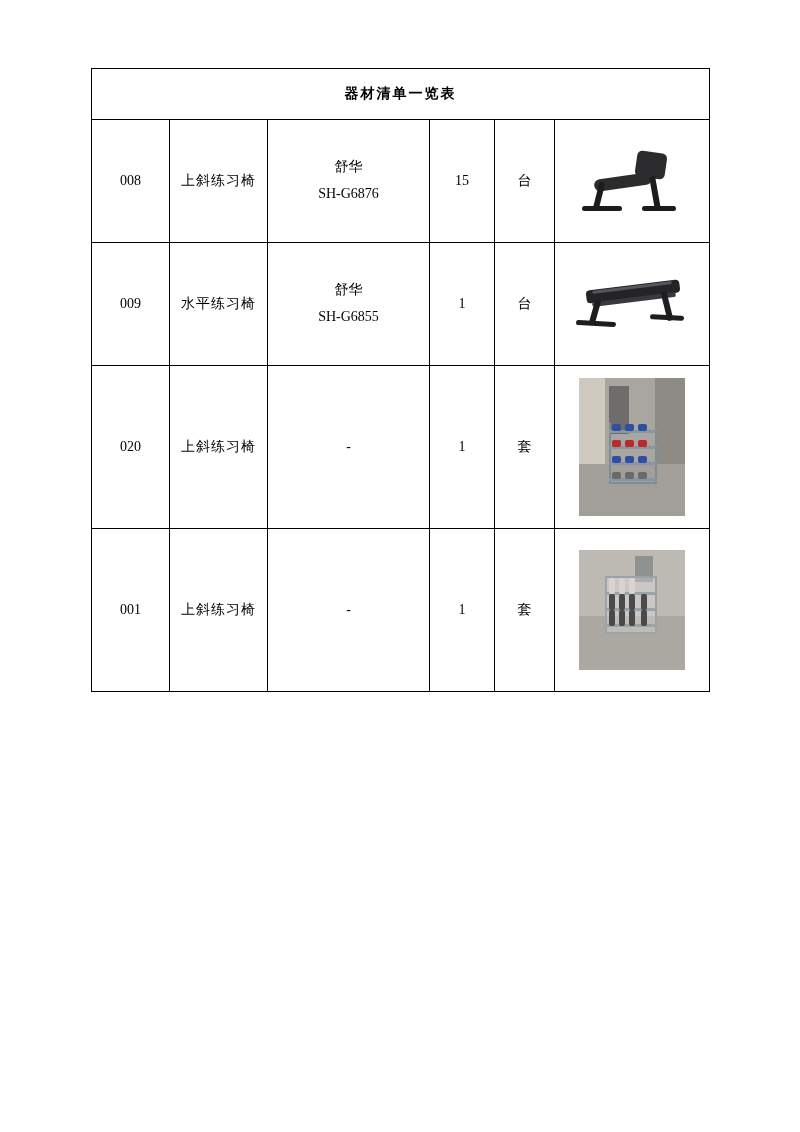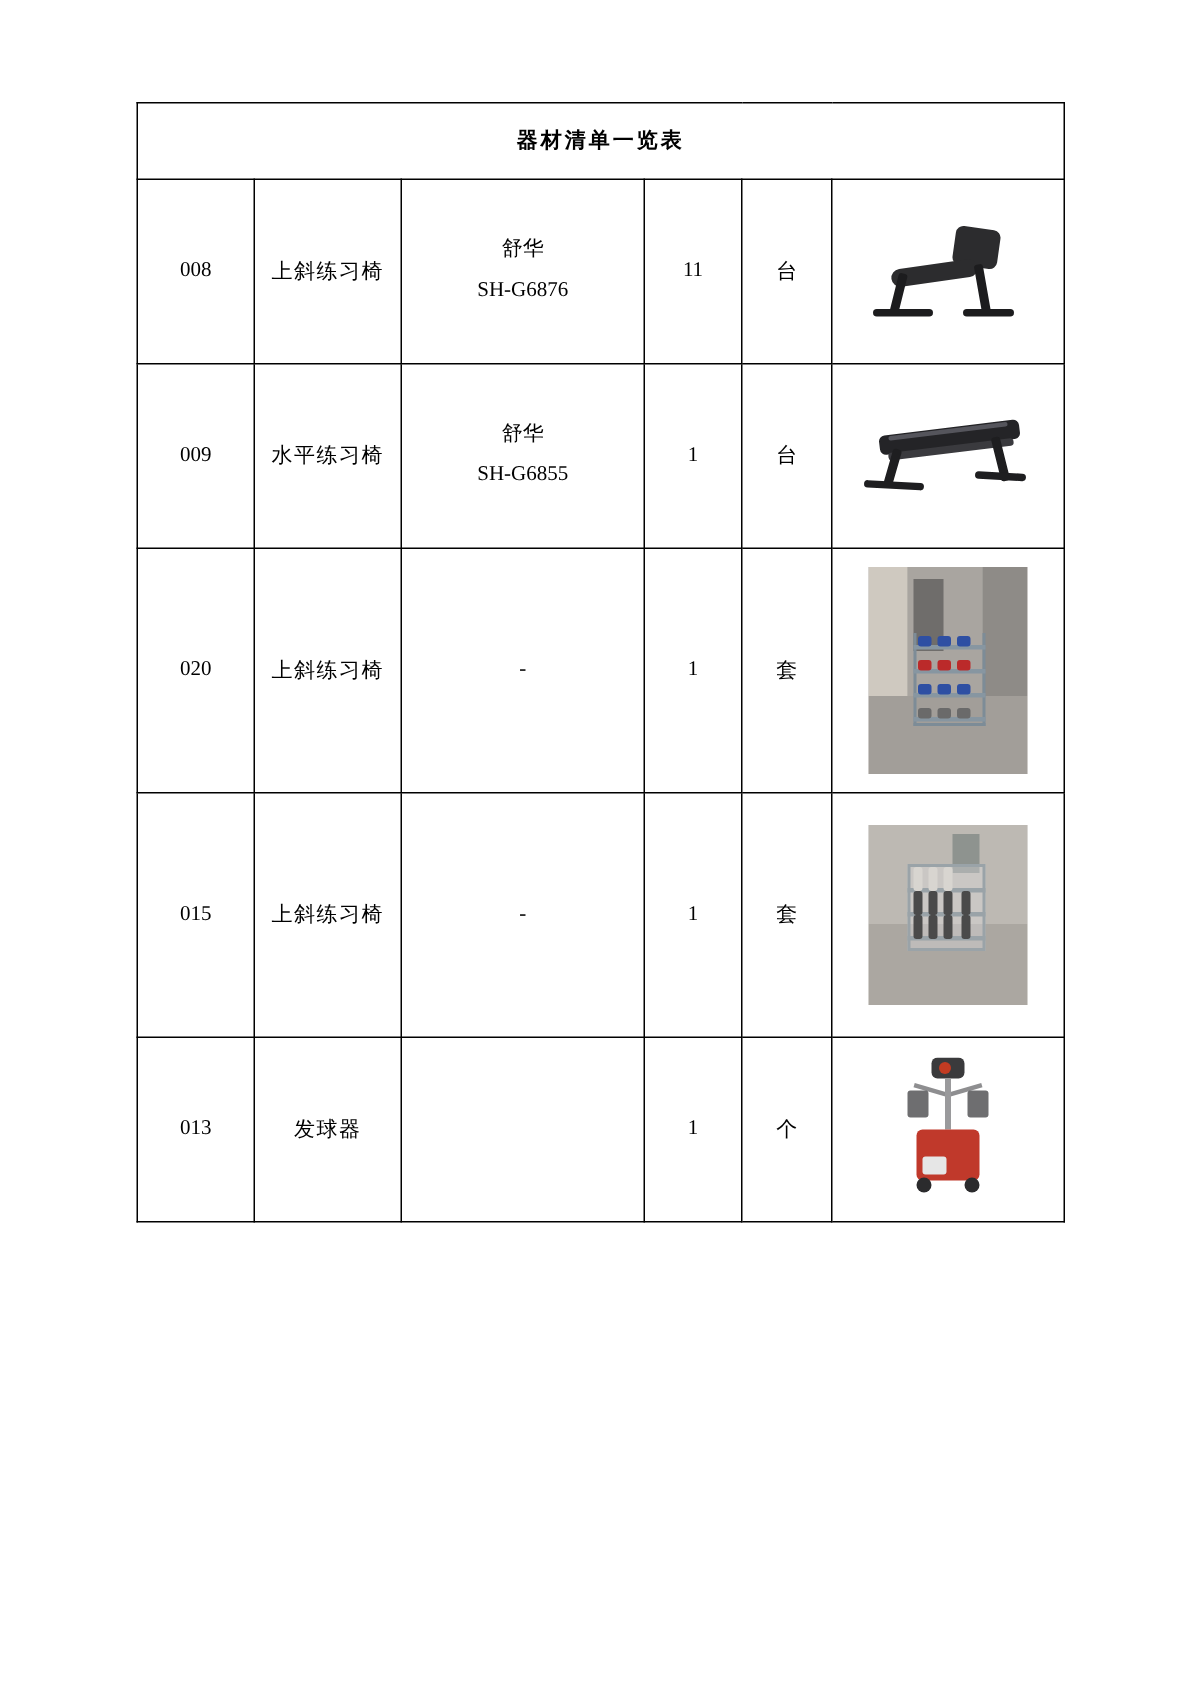--- a/index.html
+++ b/index.html
@@ -297,21 +297,21 @@
     </tr>
 
 
     <tr class="body-row">
       <td class="cell-no">008</td>
       <td class="cell-name">上斜练习椅</td>
       <td class="cell-model">
         <div>舒华</div>
         <div>SH-G6876</div>
       </td>
-      <td class="cell-qty">11</td>
+      <td class="cell-qty">15</td>
       <td class="cell-unit">台</td>
       <td>
         <div class="pic-wrap">
           <div class="pic pic-incline">
             <span class="back"></span>
                 <span class="seat"></span>
             <span class="legA"></span>
                 <span class="legB"></span>
             <span class="footA"></span>
                 <span class="footB"></span>
@@ -374,21 +374,21 @@
             <span class="d blue" style="left:59px; top:78px"></span>
             <span class="d gray" style="left:33px; top:94px"></span>
             <span class="d gray" style="left:46px; top:94px"></span>
             <span class="d gray" style="left:59px; top:94px"></span>
           </div>
         </div>
       </td>
     </tr>
 
     <tr class="body-row tall">
-      <td class="cell-no">015</td>
+      <td class="cell-no">001</td>
       <td class="cell-name">上斜练习椅</td>
       <td class="cell-model">-</td>
       <td class="cell-qty">1</td>
       <td class="cell-unit">套</td>
       <td>
         <div class="pic-wrap">
           <div class="pic pic-barbell">
             <span class="bgwall"></span>
                 <span class="win"></span>
                 <span class="floor2"></span>
@@ -406,40 +406,16 @@
             <span class="plate" style="left:30px; top:60px"></span>
             <span class="plate" style="left:40px; top:60px"></span>
             <span class="plate" style="left:50px; top:60px"></span>
             <span class="plate" style="left:62px; top:60px"></span>
           </div>
         </div>
       </td>
     </tr>
 
 
-    <tr class="body-row">
-      <td class="cell-no">013</td>
-      <td class="cell-name">发球器</td>
-      <td class="cell-model"></td>
-      <td class="cell-qty">1</td>
-      <td class="cell-unit">个</td>
-      <td>
-        <div class="pic-wrap">
-          <div class="pic pic-ball">
-            <span class="armL"></span>
-                <span class="armR"></span>
-            <span class="netL"></span>
-                <span class="netR"></span>
-            <span class="head"></span>
-                <span class="dot"></span>
-            <span class="pole"></span>
-            <span class="body"></span>
-                <span class="panel"></span>
-            <span class="wheelL"></span>
-                <span class="wheelR"></span>
-          </div>
-        </div>
-      </td>
-    </tr>
 
   </tbody>
     </table>
 </div>
 
 </body></html>

